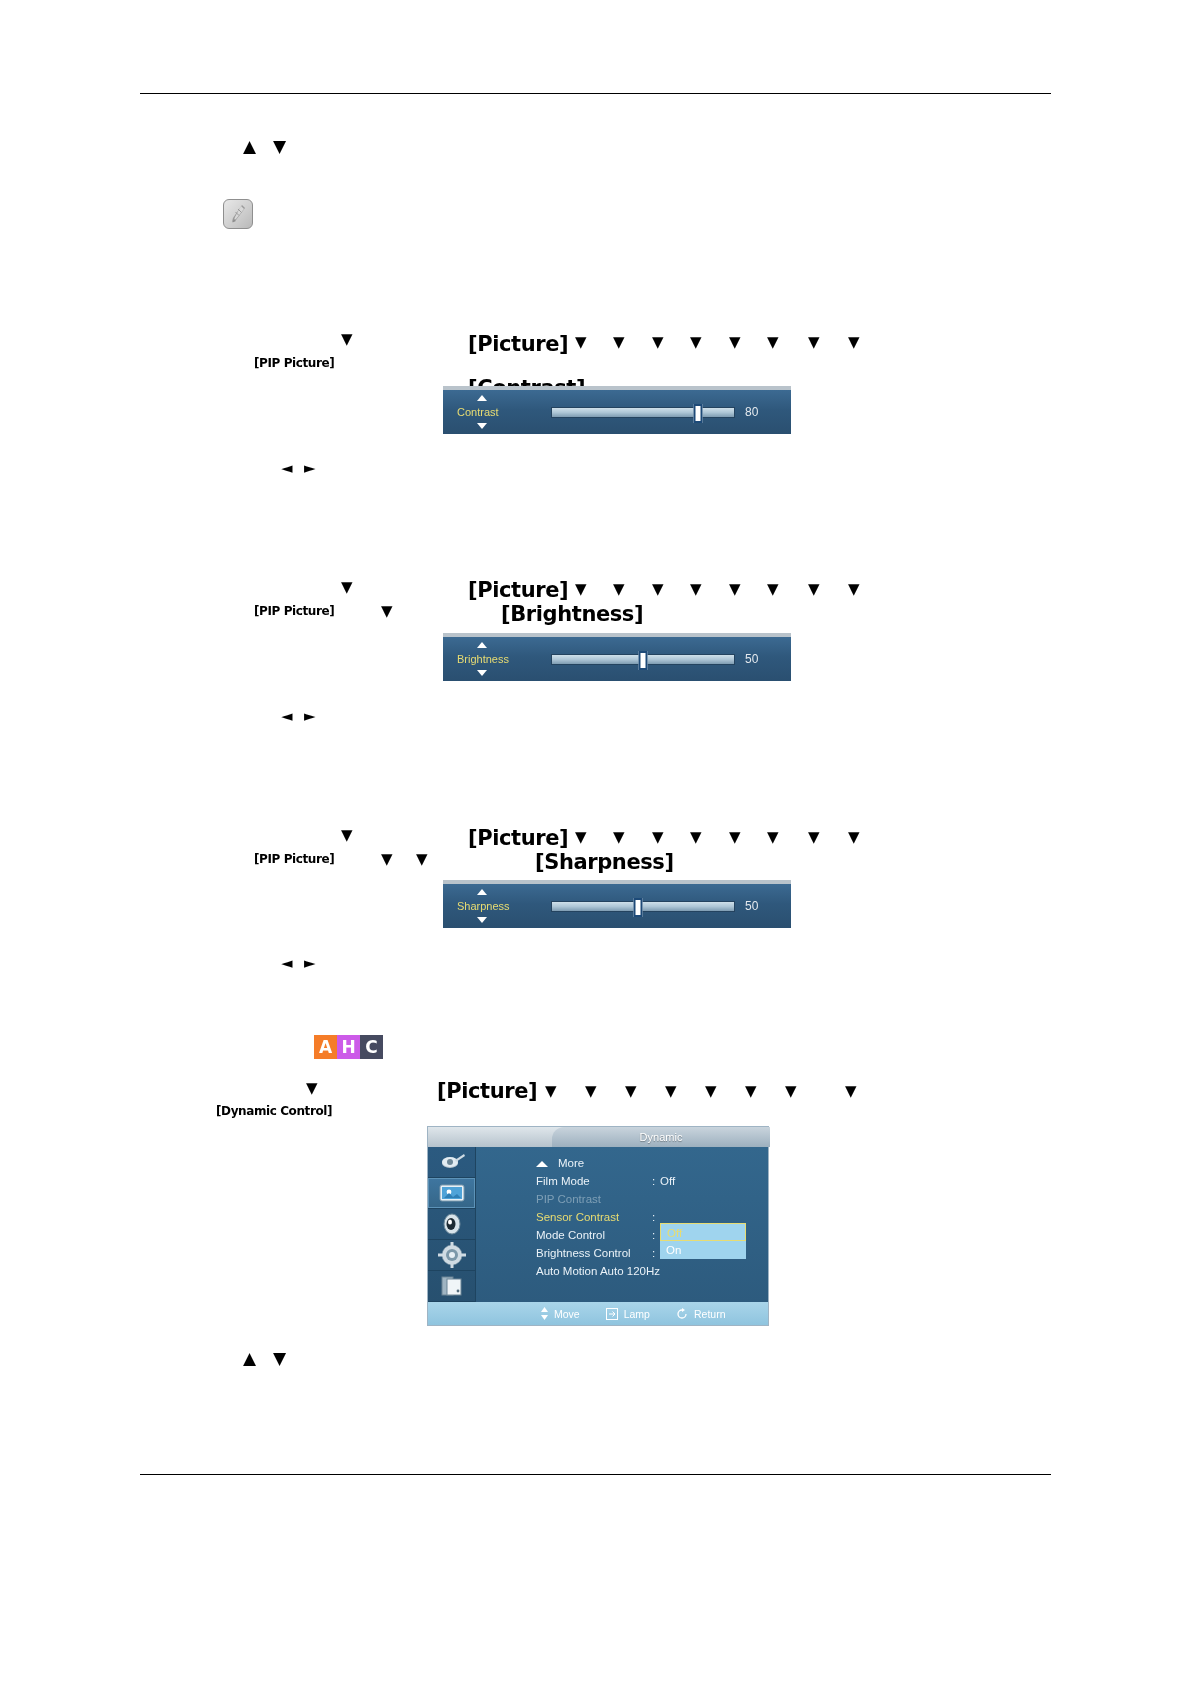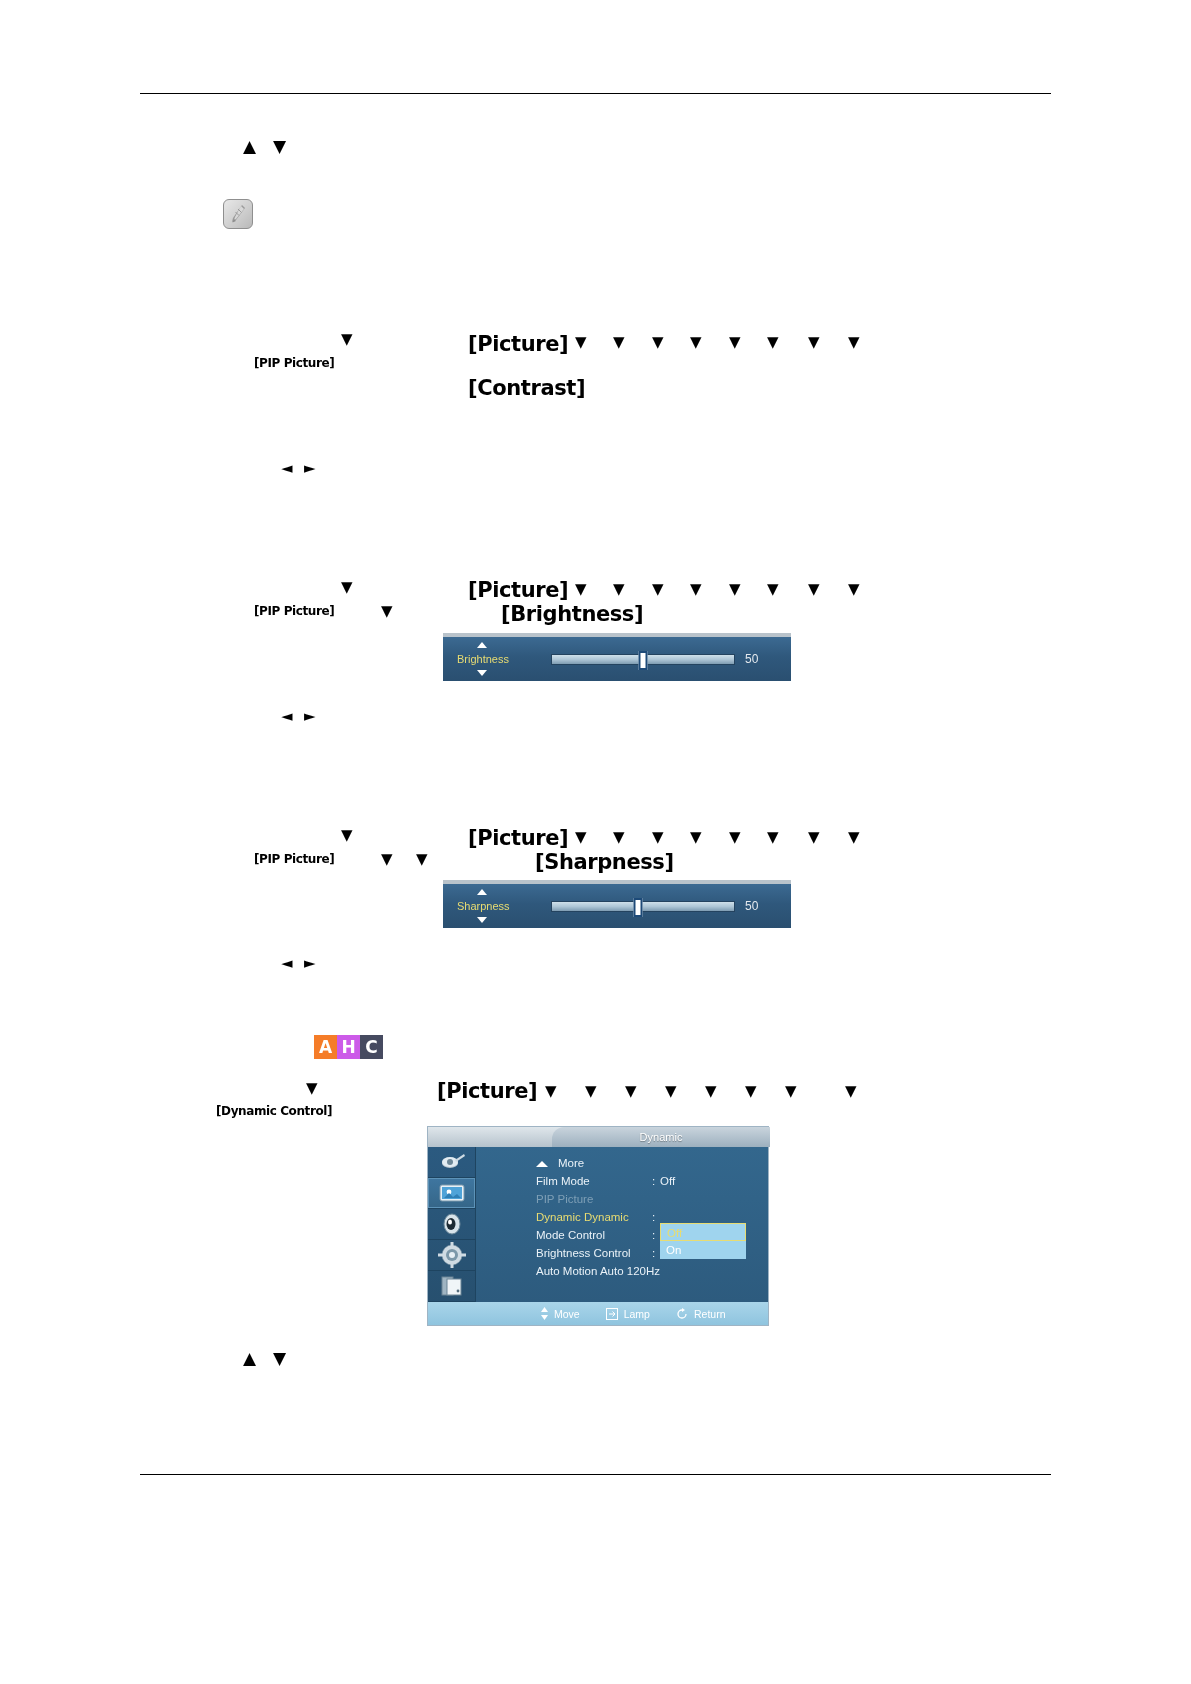--- a/index.html
+++ b/index.html
@@ -304,20 +304,31 @@
 
   <div class="arrow sm" style="left:575px; top:335px;">▼</div>
   <div class="arrow sm" style="left:613px; top:335px;">▼</div>
   <div class="arrow sm" style="left:652px; top:335px;">▼</div>
   <div class="arrow sm" style="left:690px; top:335px;">▼</div>
   <div class="arrow sm" style="left:729px; top:335px;">▼</div>
   <div class="arrow sm" style="left:767px; top:335px;">▼</div>
   <div class="arrow sm" style="left:808px; top:335px;">▼</div>
   <div class="arrow sm" style="left:848px; top:335px;">▼</div>
 
+  <div class="osd-slider" style="left:443px; top:386px;">
+    <div class="sl-left">
+      <div class="caret-up"></div>
+      <div class="sl-name">Contrast</div>
+      <div class="caret-dn"></div>
+    </div>
+    <div class="track">
+      <div class="thumb" style="left:80%;"></div>
+    </div>
+    <div class="sl-val">80</div>
+  </div>
 
   <div class="arrow-lr" style="left:281px; top:461px;">◄ ►</div>
 
   <div class="arrow sm" style="left:341px; top:580px;">▼</div>
   <div class="blabel" style="left:254px; top:604px;">[PIP Picture]</div>
   <div class="arrow sm" style="left:381px; top:604px;">▼</div>
   <div class="blabel big" style="left:468px; top:578px;">[Picture]</div>
   <div class="blabel big" style="left:501px; top:602px;">[Brightness]</div>
 
   <div class="arrow sm" style="left:575px; top:582px;">▼</div>
@@ -466,25 +477,25 @@
           <div class="lbl">More</div>
         </div>
 
         <div class="osd-row">
           <div class="lbl">Film Mode</div>
           <div class="colon">:</div>
           <div class="val">Off</div>
         </div>
 
         <div class="osd-row dim">
-          <div class="lbl">PIP Picture</div>
+          <div class="lbl">PIP Contrast</div>
         </div>
 
         <div class="osd-row sel">
-          <div class="lbl">Dynamic Dynamic</div>
+          <div class="lbl">Sensor Contrast</div>
           <div class="colon">:</div>
         </div>
 
         <div class="osd-row">
           <div class="lbl">Mode Control</div>
           <div class="colon">:</div>
         </div>
 
         <div class="osd-row">
           <div class="lbl">Brightness Control</div>

